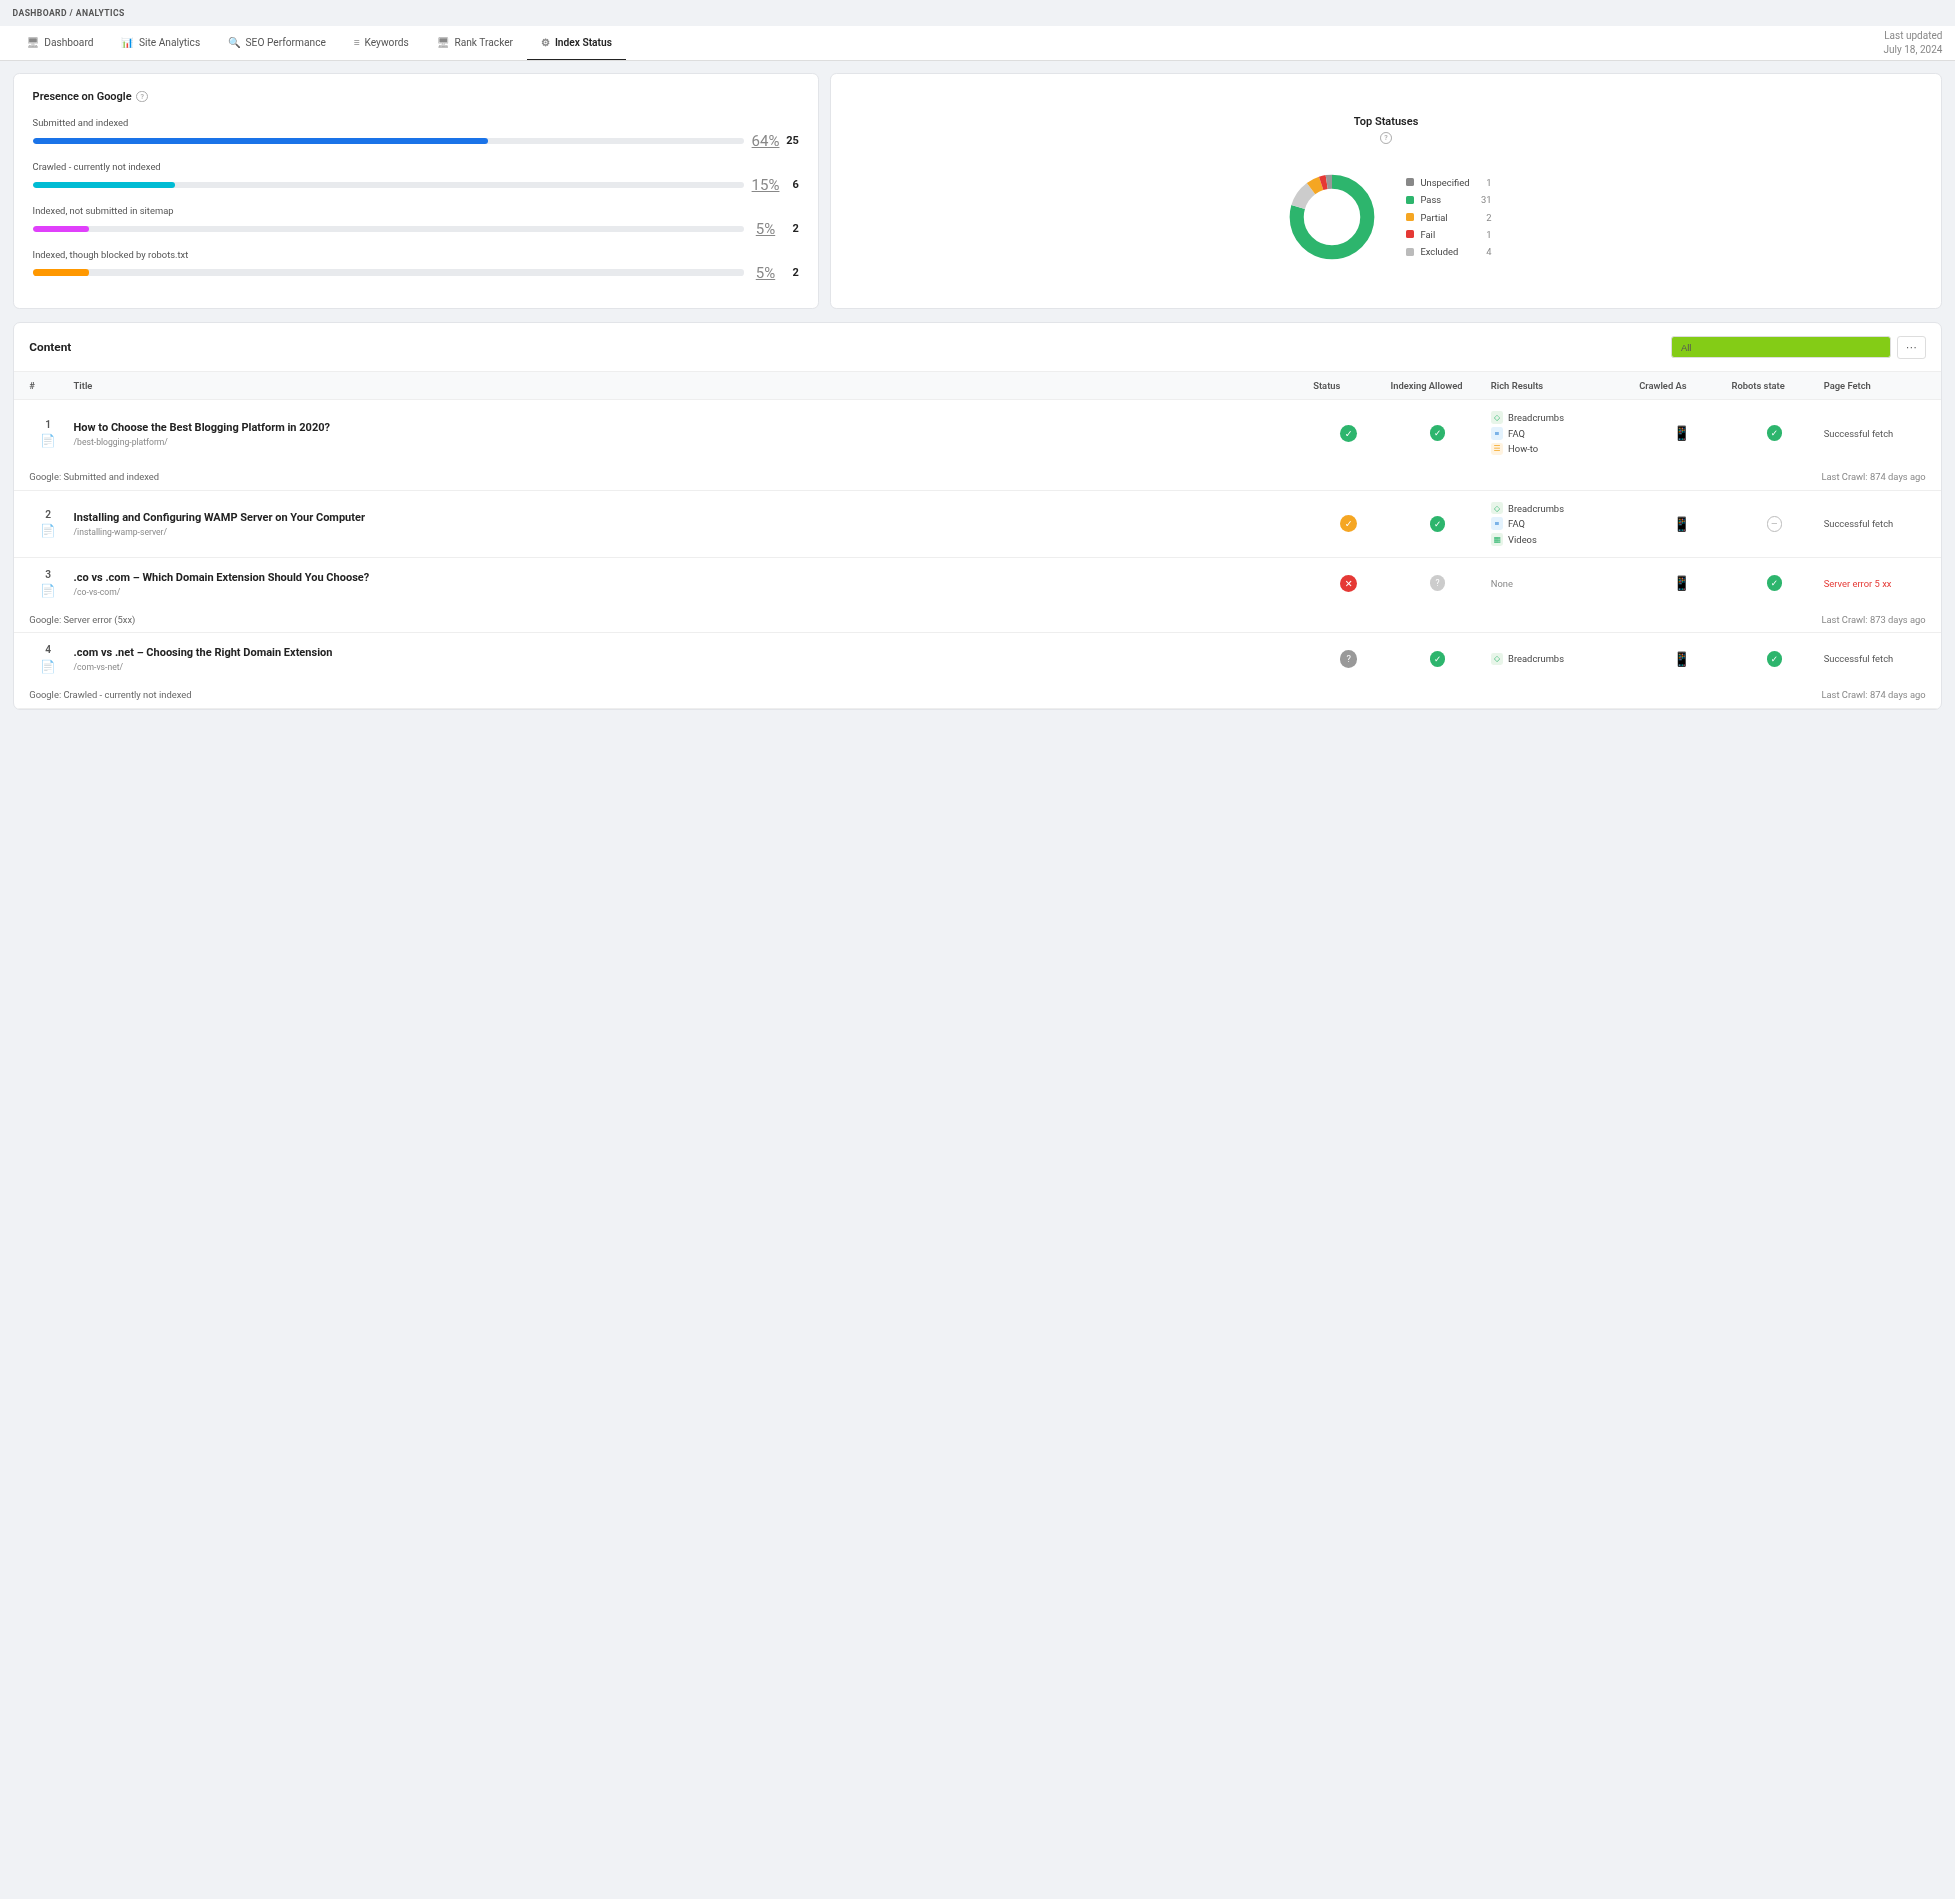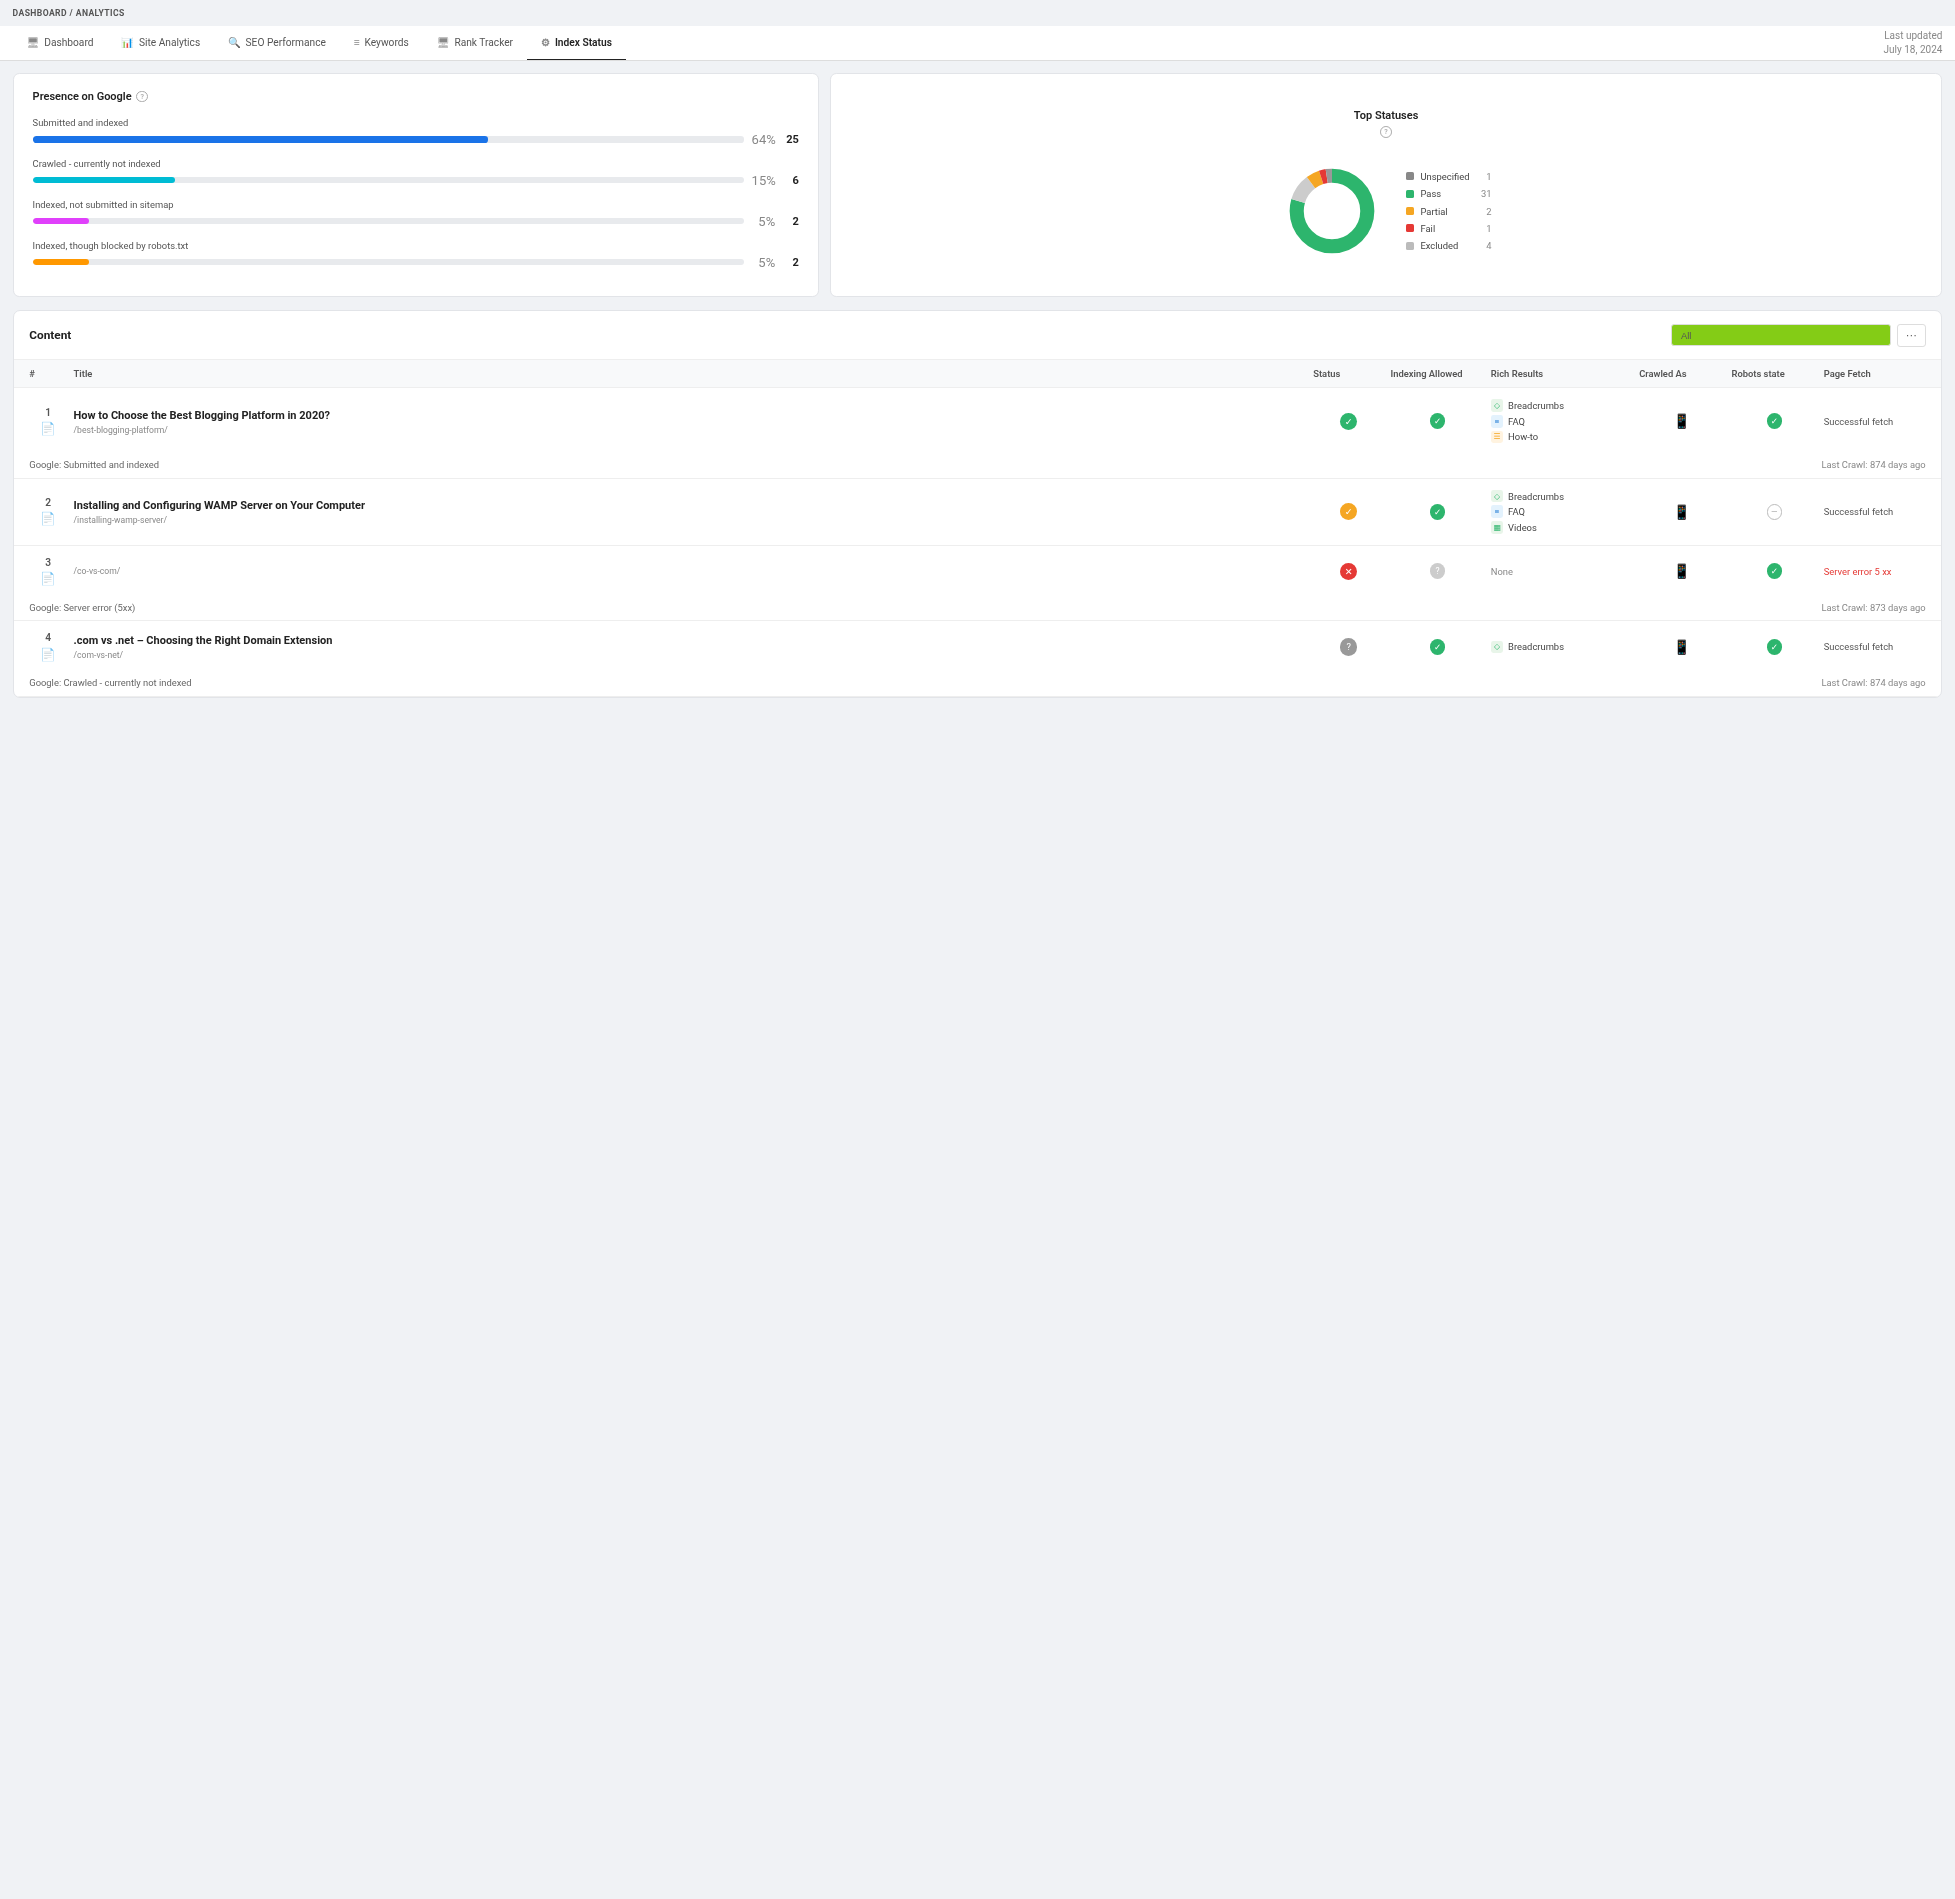--- a/index.html
+++ b/index.html
@@ -25,21 +25,21 @@
     .card-statuses { flex: 1.4; min-width: 0; display: flex; align-items: center; justify-content: center; gap: 23.6px; }
 
     .card-title { font-size: 11px; font-weight: 600; color: #222; margin-bottom: 14px; display: flex; align-items: center; gap: 4.7px; }
     .card-title .help-icon { width: 11.8px; height: 11.8px; border-radius: 50%; border: 1.2px solid #aaa; display: inline-flex; align-items: center; justify-content: center; font-size: 7px; color: #aaa; cursor: pointer; flex-shrink: 0; }
 
     .presence-item { margin-bottom: 11px; }
     .presence-label { font-size: 9.4px; color: #555; margin-bottom: 3.9px; }
     .bar-row { display: flex; align-items: center; gap: 7.9px; }
     .bar-bg { flex: 1; height: 6.3px; background: #e8eaed; border-radius: 3.1px; overflow: hidden; }
     .bar-fill { height: 100%; border-radius: 3.1px; }
-    .bar-pct { font-size: 13px; color: #888; width: 23.6px; text-align: right; }
+    .bar-pct { font-size: 15px; color: #888; width: 23.6px; text-align: right; text-decoration: underline; }
     .bar-count { font-size: 11px; font-weight: 700; color: #222; width: 15.7px; text-align: right; }
 
     
     .donut-container { position: relative; width: 102px; height: 102px; flex-shrink: 0; }
     .donut-container svg { width: 102px; height: 102px; }
 
     .legend { display: flex; flex-direction: column; gap: 6.3px; }
     .legend-item { display: flex; align-items: center; gap: 6.3px; font-size: 9.4px; color: #444; }
     .legend-dot { width: 7.9px; height: 7.9px; border-radius: 1.6px; flex-shrink: 0; }
     .legend-count { margin-left: auto; color: #888; min-width: 15.7px; text-align: right; }
@@ -336,20 +336,21 @@
       </div>
     </div>
 
     <div class="table-row-group">
       <div class="table-row">
         <div class="row-num">
           <span>3</span>
           <span class="row-icon">📄</span>
         </div>
         <div class="row-title-block">
+          <span class="row-title-text">.co vs .com – Which Domain Extension Should You Choose?</span>
           <span class="row-url">/co-vs-com/</span>
         </div>
         <div class="status-icon">
           <div class="icon-x-red">✕</div>
         </div>
         <div class="status-icon">
           <div class="icon-q-small-gray">?</div>
         </div>
         <div class="rich-results-list">
           <span class="none-text">None</span>

